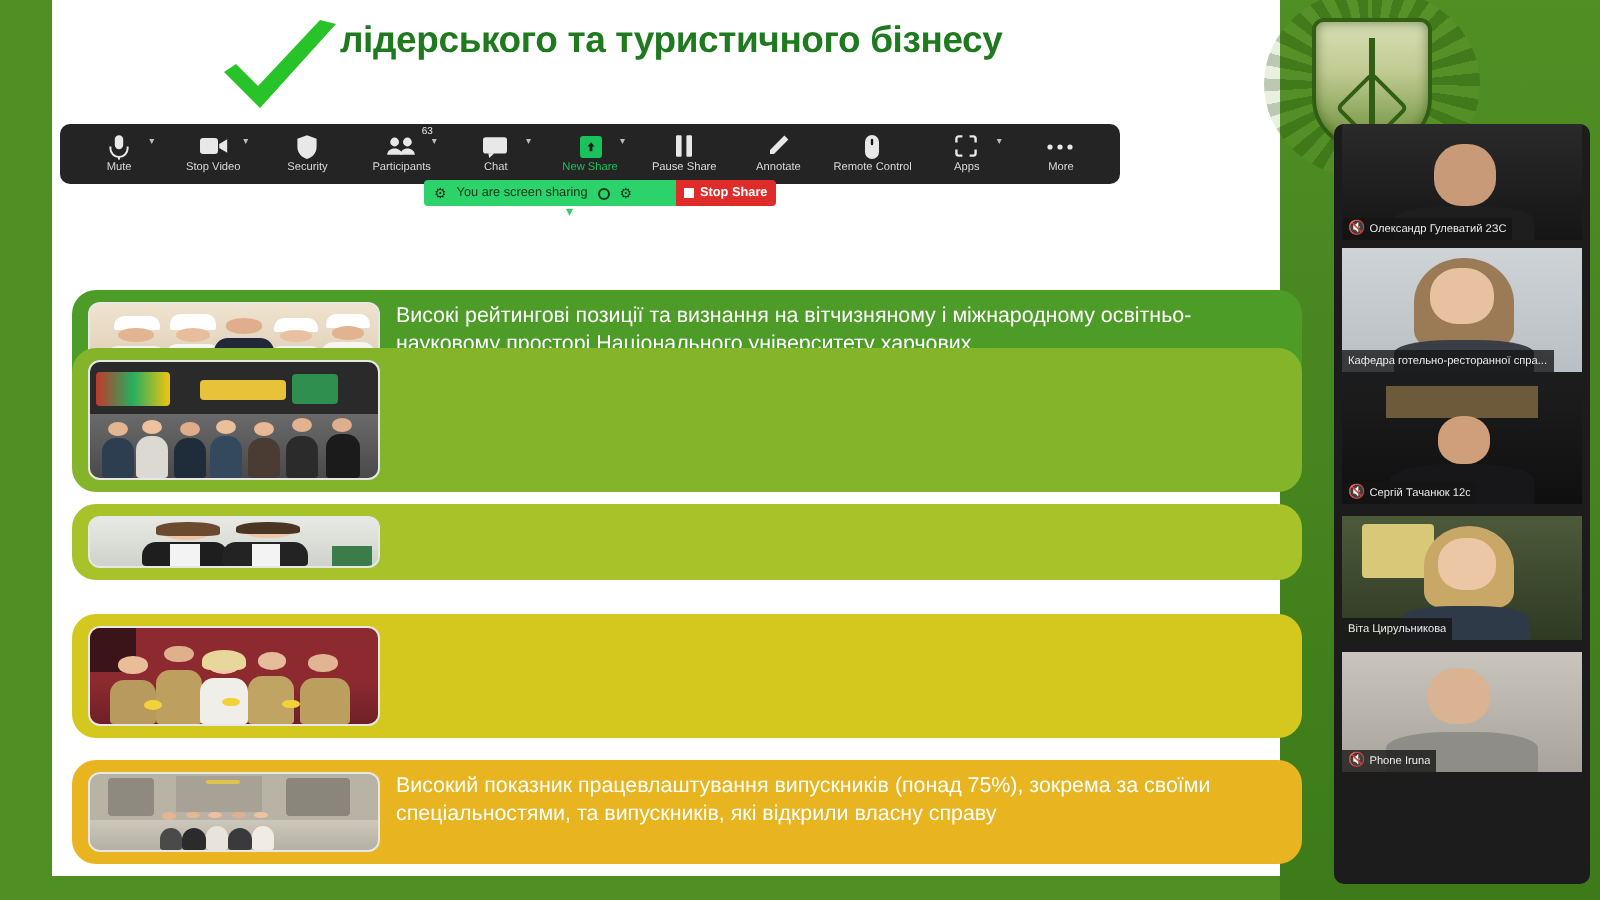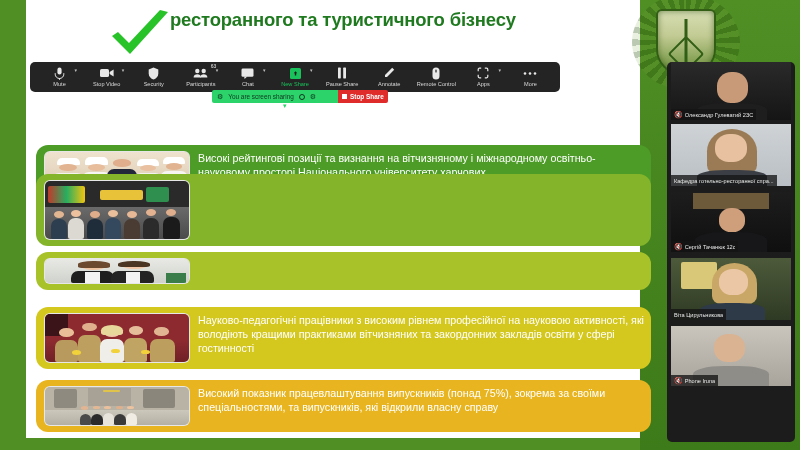--- a/index.html
+++ b/index.html
@@ -182,21 +182,21 @@
 <div id="emblem">
   <div id="emblem-inner"></div>
 </div>
 
 <svg id="check" viewBox="0 0 64 50">
   <path d="M4 26 L22 44 L60 2 L52 0 L21 33 L10 22 Z" fill="#28c328"></path>
 </svg>
 
 <div id="title-wrap">
   <div id="title">
-    <div>ресторанного та туристичного бізнесу</div>
+    <div>лідерського та туристичного бізнесу</div>
   </div>
 </div>
 
 <div id="rows">
     <div class="row" style="left: 36px; top: 110px; width: 628px; height: 58px; margin-top: 35px;">
       <div class="strip" style="background: rgb(78, 156, 40); height: 58px;"></div>
       <div class="photo">
         <div class="ph">
           <div class="bg" style="background:linear-gradient(180deg,#efe3cf,#d8c6ac)"></div>
      <div class="hat" style="left:8%;top:14%;width:16%;height:16%"></div>
@@ -275,21 +275,20 @@
      <div class="fig" style="left:38%;width:17%;height:48%;background:#f0eee8"></div>
      <div class="head" style="left:58%;top:26%;width:10%;height:18%;background:#e6bd9a"></div>
      <div class="fig" style="left:55%;width:16%;height:50%;background:#c0a463"></div>
      <div class="head" style="left:76%;top:28%;width:10%;height:18%;background:#e2b592"></div>
      <div class="fig" style="left:73%;width:17%;height:48%;background:#bc9f5f"></div>
      <div style="position:absolute;left:19%;bottom:14%;width:6%;height:10%;background:#f2d23a;border-radius:60%"></div>
      <div style="position:absolute;left:46%;bottom:18%;width:6%;height:10%;background:#f2d23a;border-radius:60%"></div>
      <div style="position:absolute;left:67%;bottom:16%;width:6%;height:10%;background:#f2d23a;border-radius:60%"></div>
    </div>
       </div>
-      <div class="txt">Науково-педагогічні працівники з високим рівнем професійної на науковою активності, які володіють кращими практиками вітчизняних та закордонних закладів освіти у сфері гостинності</div>
     </div>
     <div class="row" style="left: 36px; top: 380px; width: 628px; height: 52px;">
       <div class="strip" style="background: rgb(232, 181, 32); height: 52px;"></div>
       <div class="photo">
         <div class="ph">
           <div class="bg" style="background:linear-gradient(180deg,#b9b3a6 0 60%,#cdc8bc 60%,#b5b0a4 100%)"></div>
      <div style="position:absolute;left:6%;top:4%;width:16%;height:52%;background:#8e8a80;border-radius:2px"></div>
      <div style="position:absolute;left:68%;top:4%;width:22%;height:52%;background:#8a867c;border-radius:2px"></div>
      <div style="position:absolute;left:30%;top:2%;width:30%;height:48%;background:#a8a296"></div>
      <div style="position:absolute;left:40%;top:8%;width:12%;height:5%;background:#dfc34a;border-radius:1px"></div>

